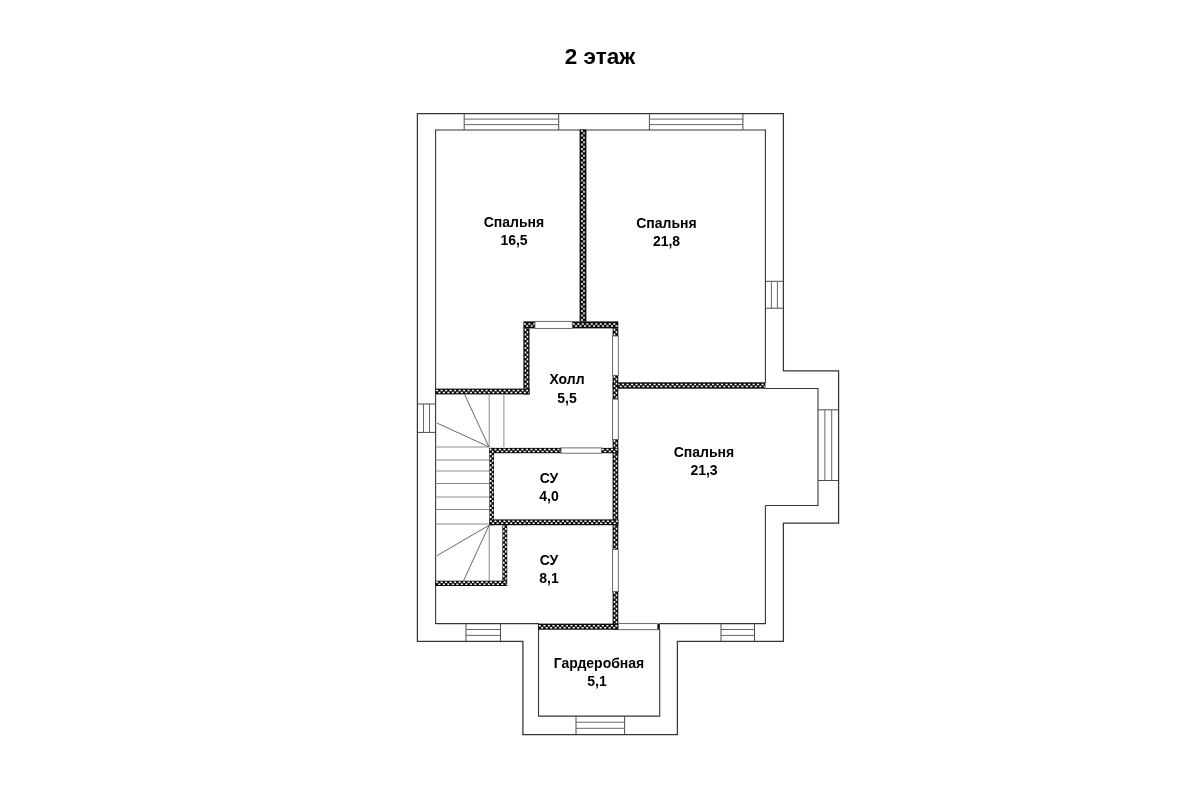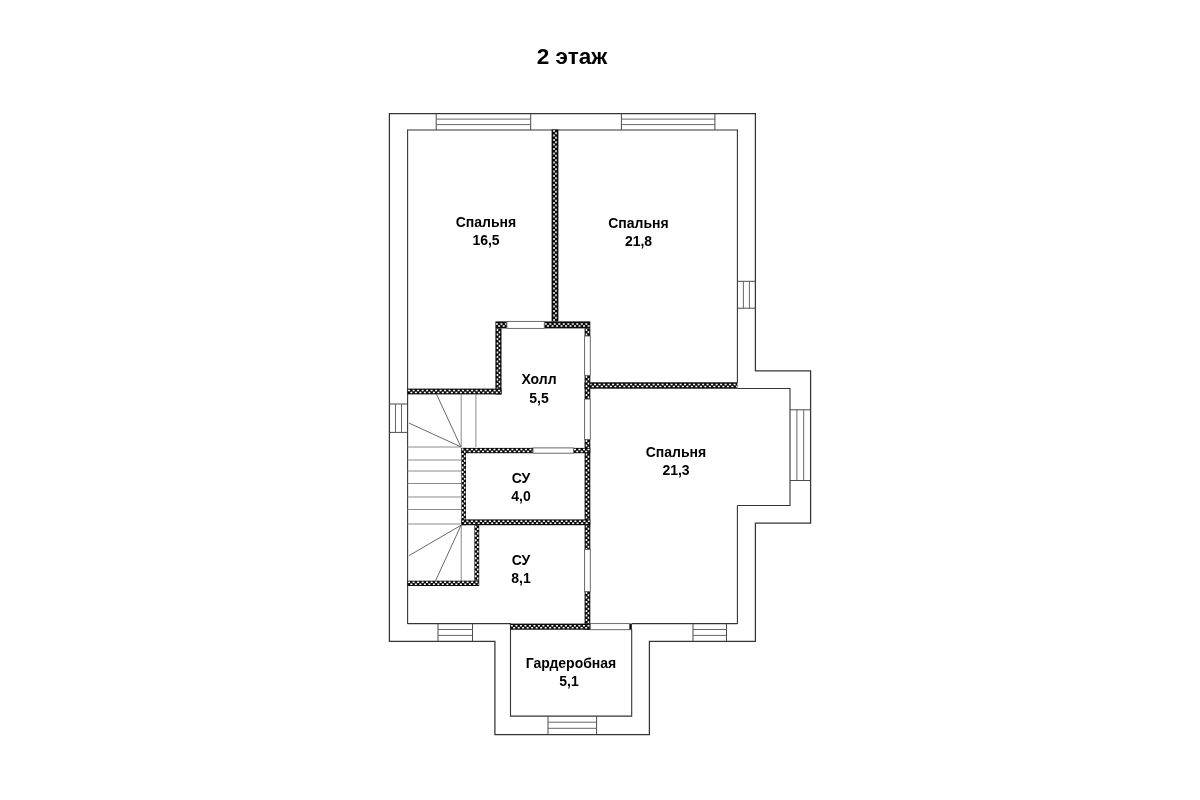--- a/index.html
+++ b/index.html
@@ -1,17 +1,17 @@
 <!DOCTYPE html>
 <html><head>
 <meta charset="utf-8">
 <style>
   html,body{margin:0;padding:0;background:#ffffff;}
   .page{position:relative;width:1004px;height:800px;background:#ffffff;overflow:hidden;
-        font-family:"Liberation Sans", sans-serif;}
+        font-family:"Liberation Sans", sans-serif;padding-left:28px;}
   svg text{font-family:"Liberation Sans", sans-serif;font-weight:bold;fill:#000000;}
 </style>
 </head>
 <body>
 <div class="page">
 <svg width="1200" height="800" viewBox="0 0 1200 800" xmlns="http://www.w3.org/2000/svg">
 
   <rect x="0" y="0" width="1200" height="800" fill="#ffffff"></rect>
 
   <text x="572" y="64" font-size="22.5" text-anchor="middle">2 этаж</text>

